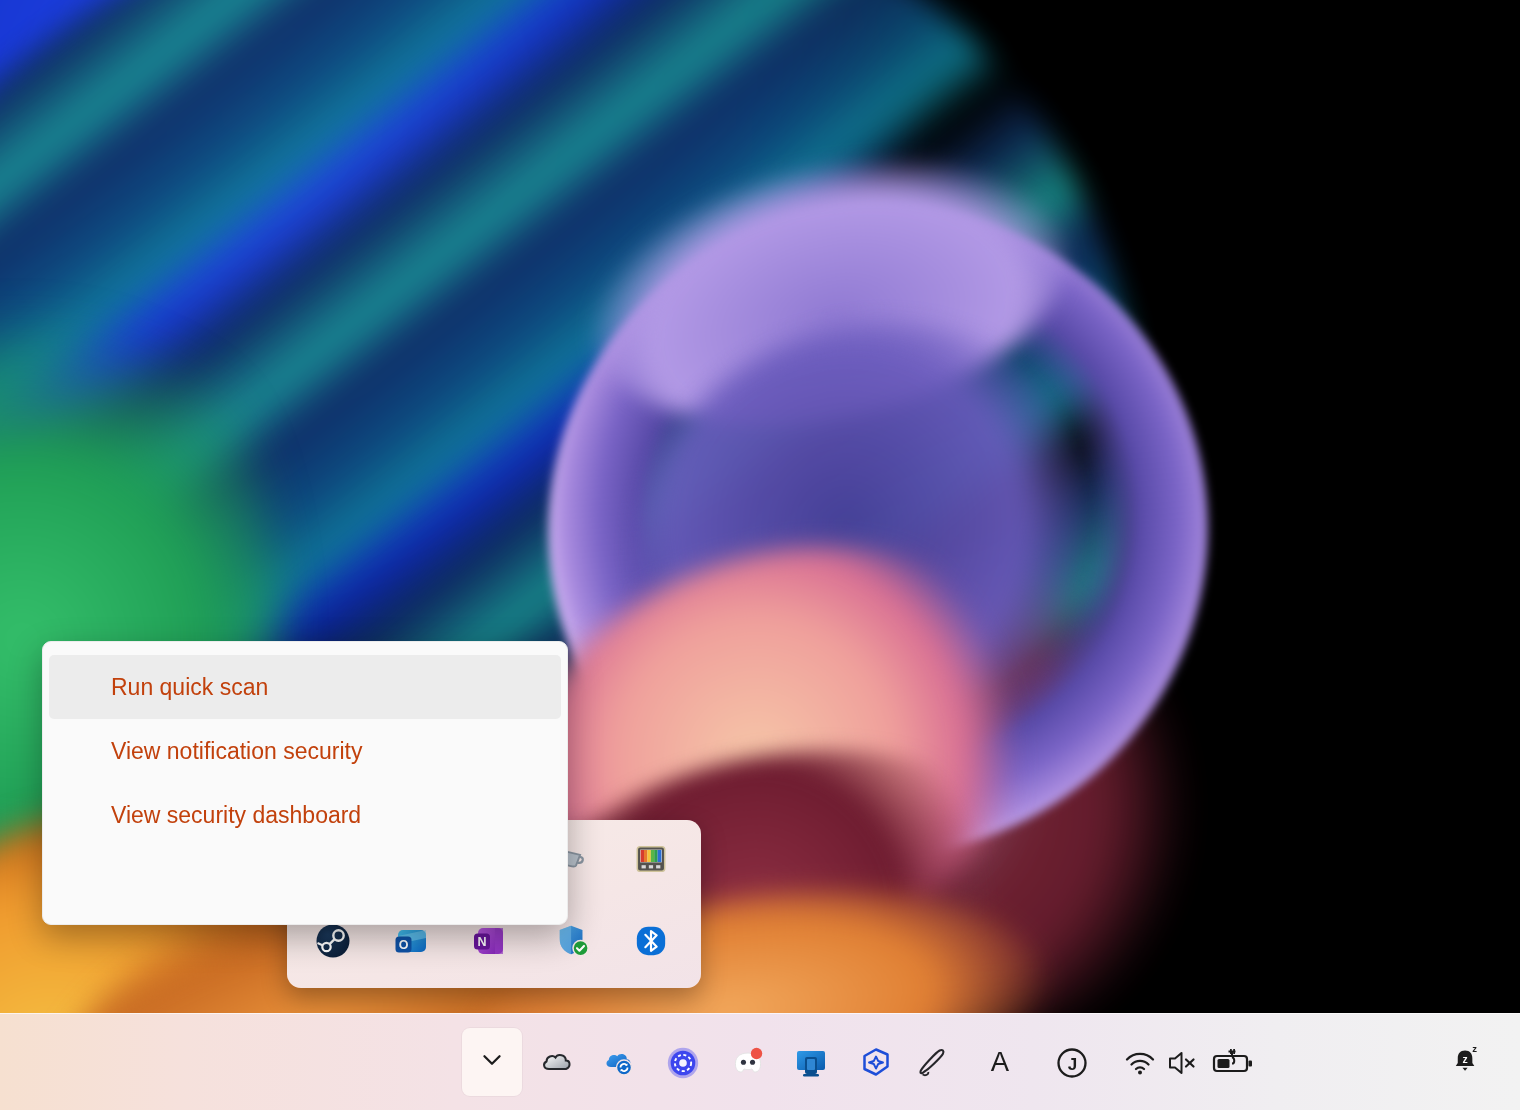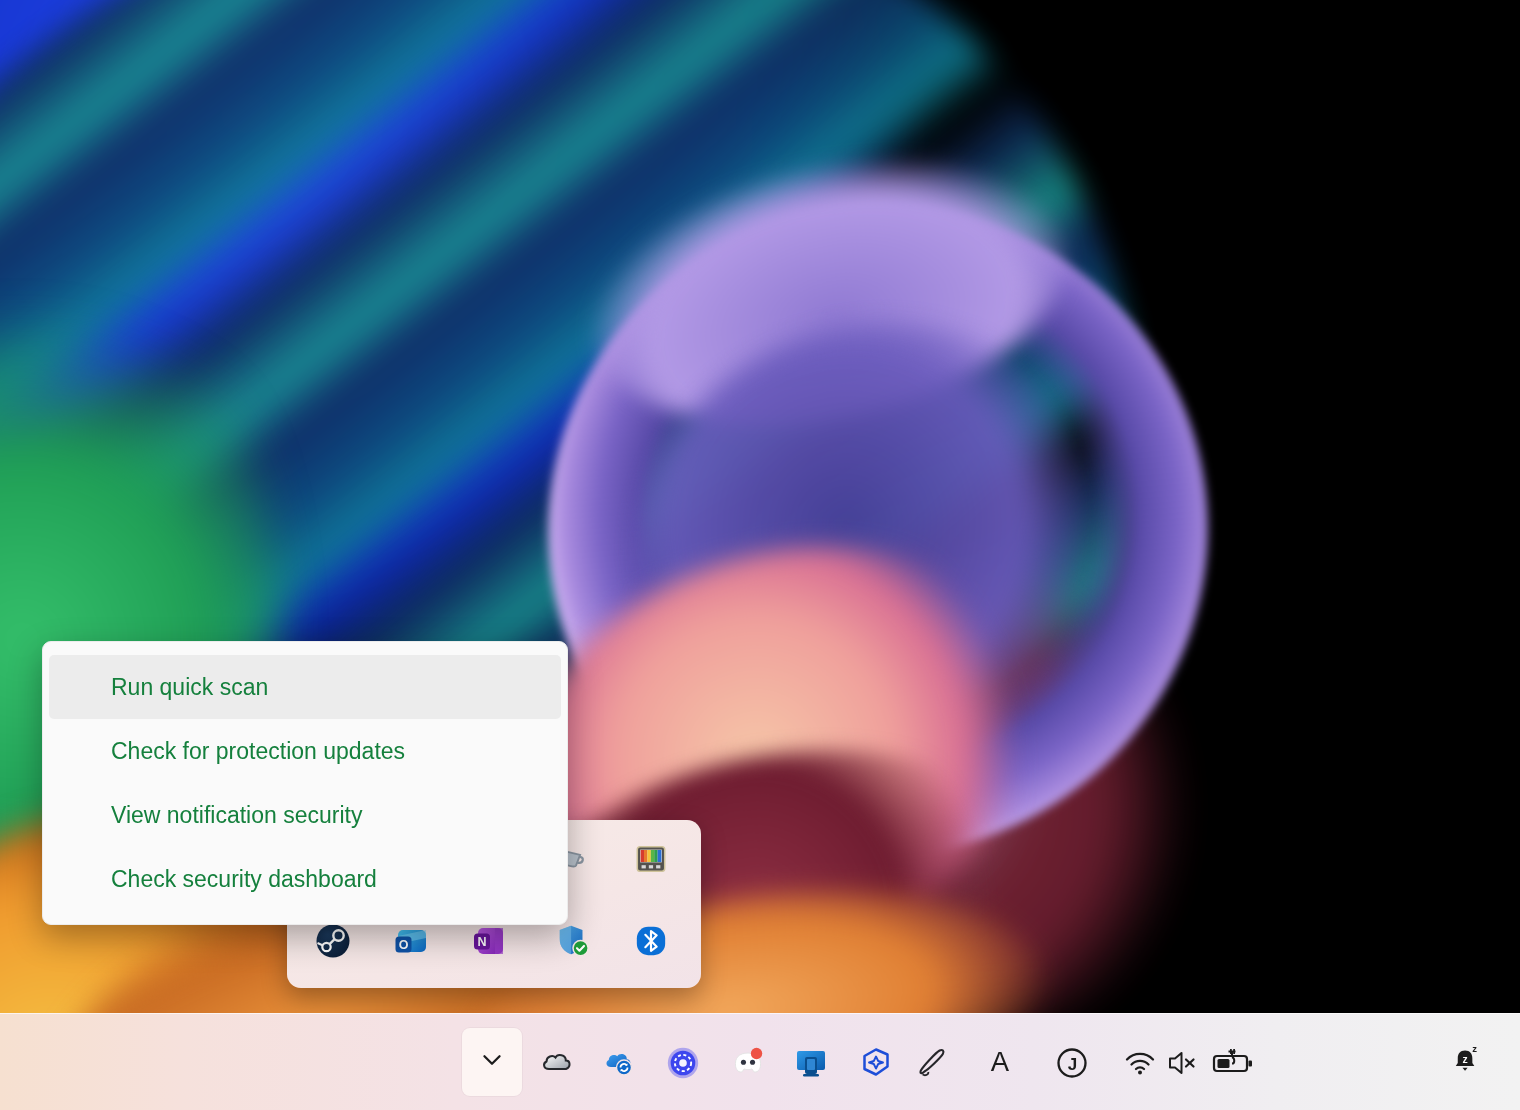--- a/index.html
+++ b/index.html
@@ -52,21 +52,21 @@
   #tray-popup{position:absolute;left:287px;top:820px;width:414px;height:168px;border-radius:14px;
     background:linear-gradient(160deg,#f8ece7 0%,#f5e6e6 60%,#f2e3e8 100%);
     box-shadow:0 10px 26px rgba(0,0,0,.30);}
   .pop-ico{position:absolute;width:36px;height:36px;display:flex;align-items:center;justify-content:center;}
 
   
   #context-menu{position:absolute;left:42px;top:641px;width:526px;height:284px;border-radius:9px;
     background:#fafafa;border:1px solid #ececec;box-shadow:0 12px 34px rgba(0,0,0,.32);
     padding:13px 6px;}
   .menu-item{height:64px;display:flex;align-items:center;padding-left:62px;border-radius:5px;
-    font-size:23px;color:#15803d;cursor:default;}
+    font-size:23px;color:#c2410c;cursor:default;}
   .menu-item.hl{background:#ececec;}
 
   
   #taskbar{position:absolute;left:0;top:1013px;width:1520px;height:97px;
     background:linear-gradient(90deg,#f6e0d0 0%,#f6e1dc 12%,#f4e2e6 30%,#f1e2ec 50%,#efe6ef 68%,#f0eef1 84%,#f2f2f2 100%);
     border-top:1px solid rgba(255,255,255,.65);}
   .tb-ico{position:absolute;width:36px;height:36px;display:flex;align-items:center;justify-content:center;}
   #chevron-btn{position:absolute;left:462px;top:1027px;width:60px;height:68px;border-radius:8px;
     background:#fdf5f3;box-shadow:0 0 0 1px rgba(0,0,0,.03);
     display:flex;align-items:center;justify-content:center;}
@@ -181,27 +181,24 @@
         <path d="M12 11.5 L24 24 L18 28.5 L18 7.5 L24 12 L12 24.5" fill="none" stroke="#fff" stroke-width="2.3" stroke-linecap="round" stroke-linejoin="round"></path>
       </svg>
     </div>
   </div>
 
   <div id="context-menu">
     <div class="menu-item hl">
       <span>Run quick scan</span>
     </div>
     <div class="menu-item">
-      <span>Check for protection updates</span>
+      <span>View notification security</span>
     </div>
     <div class="menu-item">
-      <span>View notification security</span>
-    </div>
-    <div class="menu-item">
-      <span>Check security dashboard</span>
+      <span>View security dashboard</span>
     </div>
   </div>
 
   <div id="taskbar">
 
     <div id="chevron-btn" style="left:462px;top:14px;">
       <span>
         <svg width="34" height="34" viewBox="0 0 36 36">
           <polyline points="10,14 18,22 26,14" fill="none" stroke="#1c1c1c" stroke-width="2.4" stroke-linecap="round" stroke-linejoin="round"></polyline>
         </svg>

